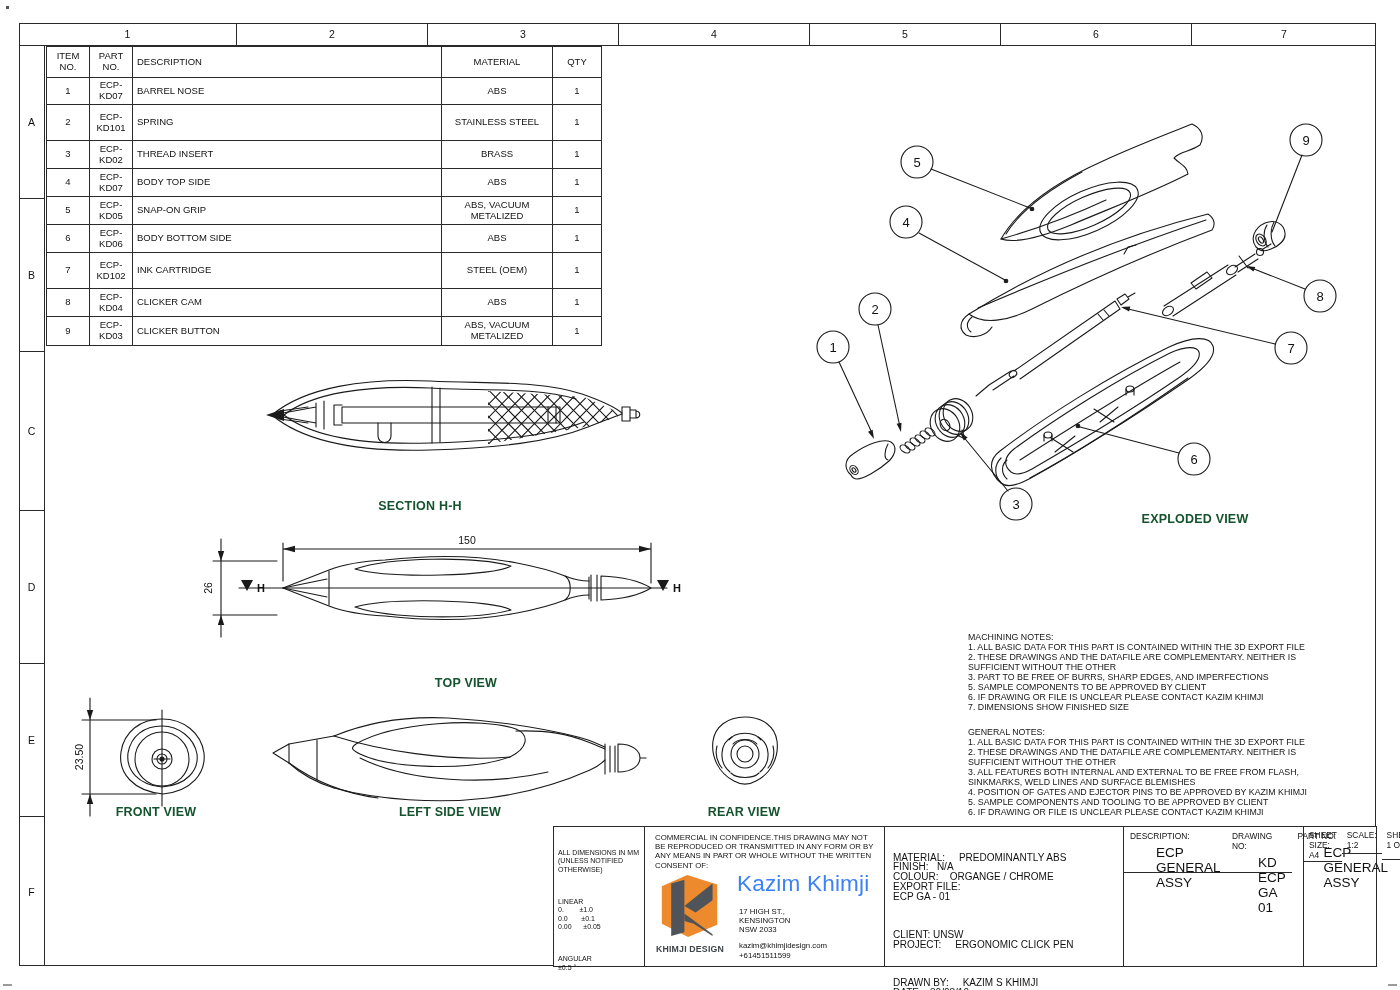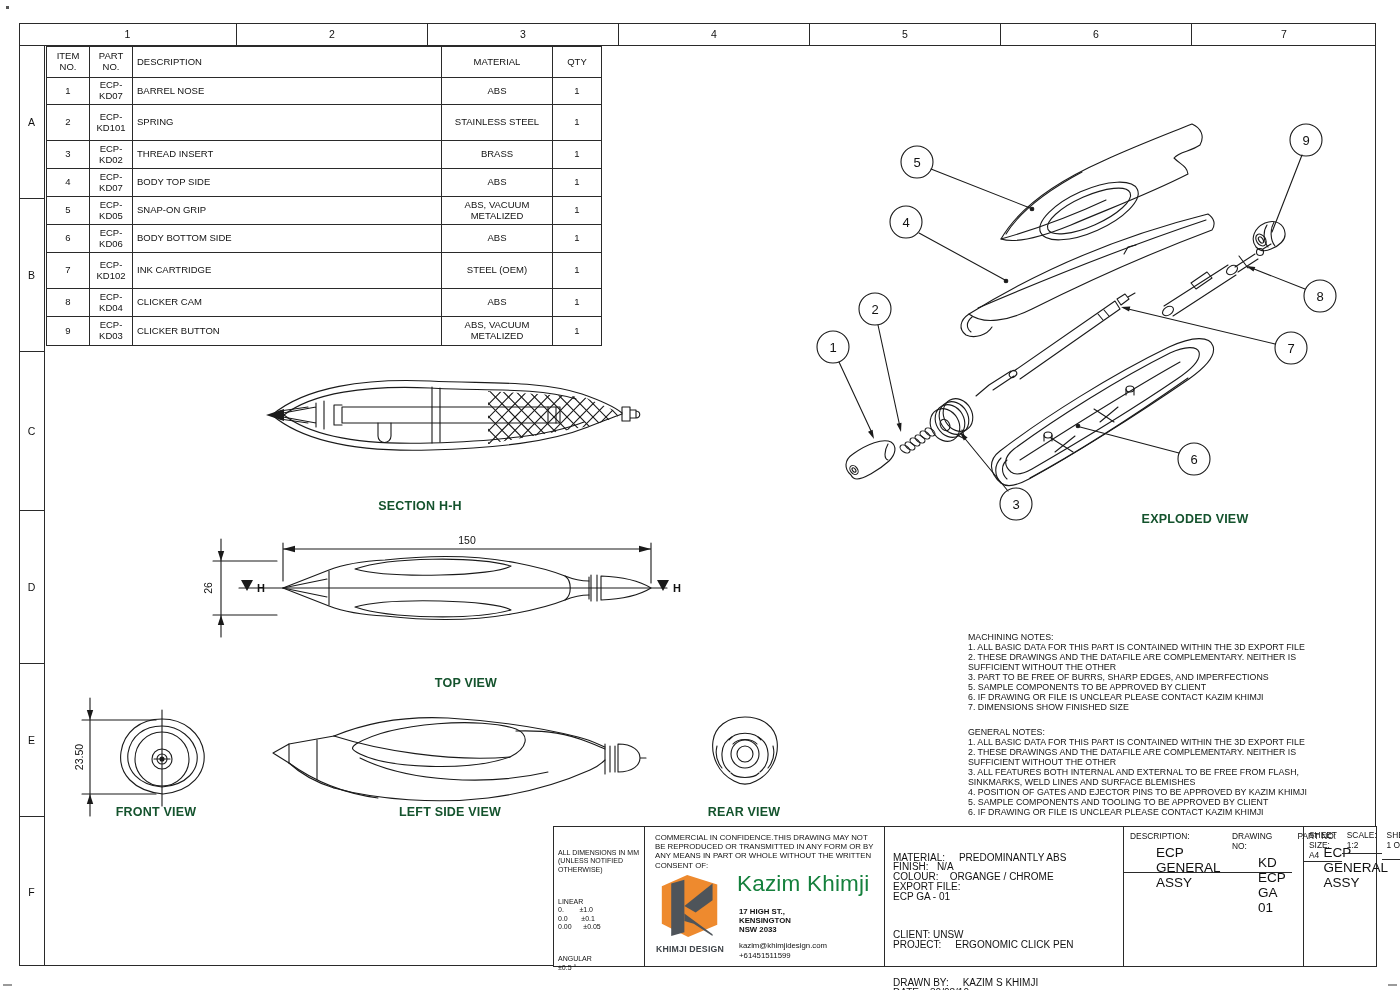--- a/index.html
+++ b/index.html
@@ -62,22 +62,22 @@
   .tb-lab{font-size:8.4px;}
   .tb-val{font-size:13.5px;font-weight:500;margin:4px 0 0 26px;}
   .tb-side{width:72px;display:flex;flex-direction:row;}
   .tb-side .tb-c{border-bottom:1px solid #2a2a2a;padding:3px 5px;box-sizing:border-box;font-size:8.4px;line-height:10px;}
   .tb-side .tb-c:last-child{border-bottom:none;flex:1;}
   .conf{padding:6px 6px 0 10px;font-size:7.8px;line-height:9.2px;}
   .logo-wrap{position:absolute;left:14px;top:46px;}
   .logo-caption{position:absolute;left:0px;top:116px;width:90px;text-align:center;
                 font-size:9.5px;font-weight:700;letter-spacing:.2px;color:#3f4449;
                 transform:scaleX(.92);transform-origin:center;}
-  .co-name{position:absolute;left:92px;top:44px;font-size:22.5px;letter-spacing:.2px;color:#15803d;}
-  .co-addr{position:absolute;left:94px;top:80px;font-size:7.8px;line-height:9.2px;white-space:pre-line;font-weight:bold;}
+  .co-name{position:absolute;left:92px;top:44px;font-size:22.5px;letter-spacing:.2px;color:#3b82f6;}
+  .co-addr{position:absolute;left:94px;top:80px;font-size:7.8px;line-height:9.2px;white-space:pre-line;}
   .co-contact{position:absolute;left:94px;top:114px;font-size:7.8px;line-height:9.6px;white-space:pre-line;}
   .corner-mark{position:absolute;background:#9a9a9a;}
 </style>
 </head>
 <body>
 
 <div class="sheet">
 
   <div class="corner-mark" style="left:6px;top:6px;width:3px;height:3px;background:#555;"></div>
   <div class="corner-mark" style="left:3px;top:984px;width:9px;height:2px;"></div>

